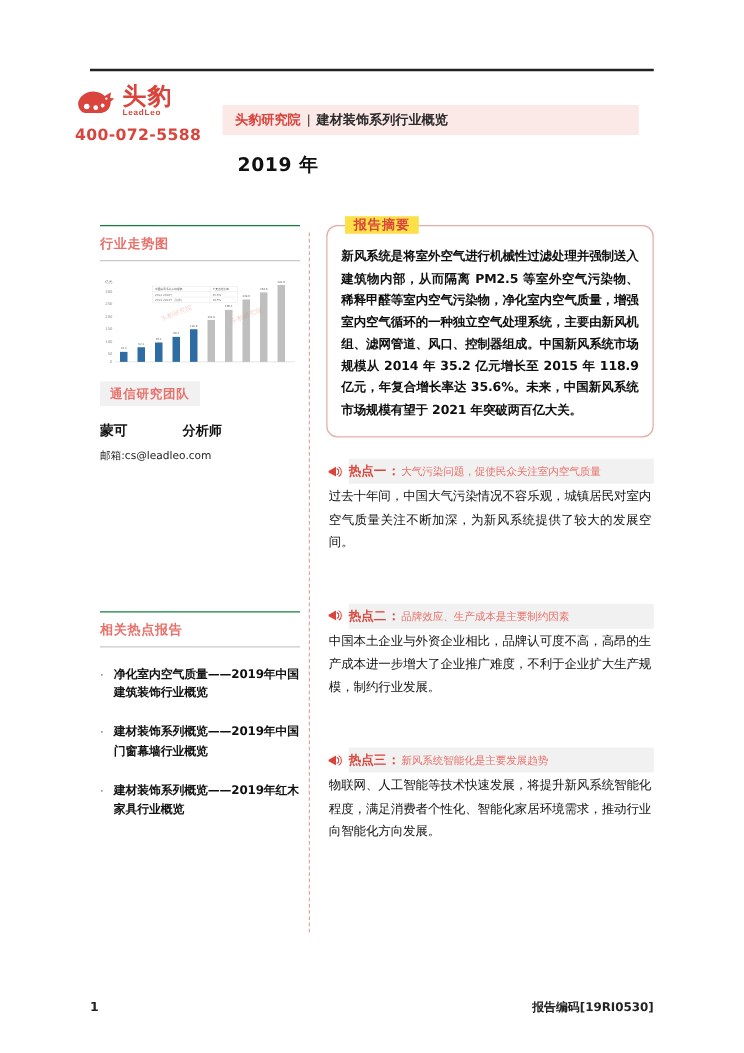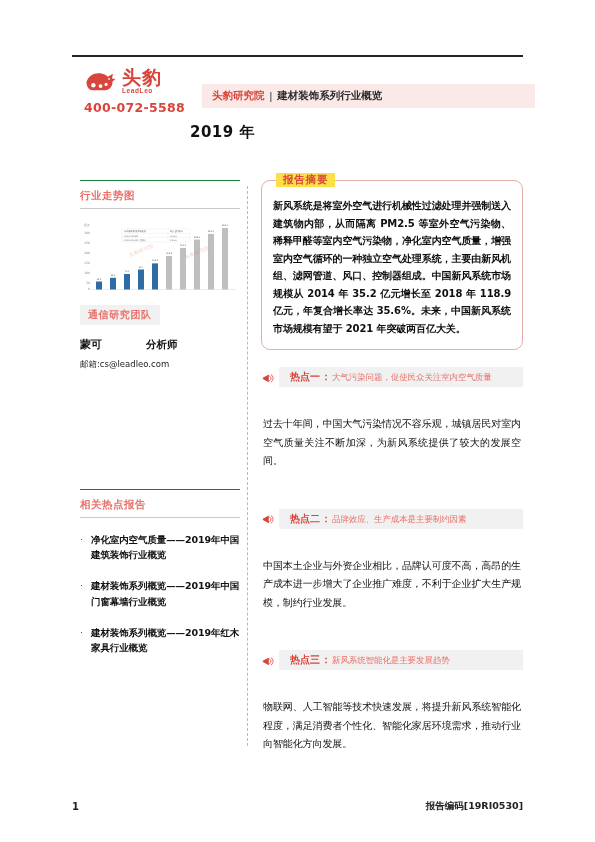--- a/index.html
+++ b/index.html
@@ -28,21 +28,21 @@
     left: 72px;
     top: 55px;
     width: 451px;
     height: 2px;
     background: #222222;
   }
 
   
   .masthead {
     position: absolute;
-    left: 84px;
+    left: 60px;
     top: 64px;
     width: 451px;
     height: 55px;
   }
   .logo-block {
     position: absolute;
     left: 0;
     top: 2px;
     width: 118px;
     text-align: center;
@@ -308,21 +308,21 @@
   .hot-icon {
     width: 13px;
     height: 13px;
     flex: 0 0 13px;
     position: relative;
     top: 0px;
   }
   .hot-bar {
     flex: 1 1 auto;
     background: #F1F1F1;
-    padding: 3px 11px;
+    padding: 3px 0;
     box-sizing: border-box;
     display: flex;
     align-items: baseline;
     gap: 1px;
   }
   .hot-label {
     font-size: 10px;
     font-weight: bold;
     color: #D9453D;
     white-space: nowrap;
@@ -333,21 +333,21 @@
     font-weight: bold;
     color: #D9453D;
   }
   .hot-title {
     font-size: 8.5px;
     color: #E8726B;
     font-family: "DejaVu Sans", "Liberation Sans", sans-serif;
     letter-spacing: -0.1px;
   }
   .hot-body {
-    margin-top: 28px;
+    margin-top: 2px;
     padding: 0 2px;
     font-size: 10px;
     line-height: 1.85;
     color: #111;
     text-align: justify;
     text-justify: inter-ideograph;
     font-family: "DejaVu Sans", "Liberation Sans", sans-serif;
     letter-spacing: -0.1px;
   }
 
@@ -498,21 +498,21 @@
       </div>
     </div>
   </div>
 
   <div class="v-divider"></div>
 
   <div class="right-col">
 
     <div class="summary-card">
       <span class="summary-legend">报告摘要</span>
-      <div class="summary-text">新风系统是将室外空气进行机械性过滤处理并强制送入建筑物内部，从而隔离 PM2.5 等室外空气污染物、稀释甲醛等室内空气污染物，净化室内空气质量，增强室内空气循环的一种独立空气处理系统，主要由新风机组、滤网管道、风口、控制器组成。中国新风系统市场规模从 2014 年 35.2 亿元增长至 2018 年 118.9 亿元，年复合增长率达 35.6%。未来，中国新风系统市场规模有望于 2021 年突破两百亿大关。</div>
+      <div class="summary-text">新风系统是将室外空气进行机械性过滤处理并强制送入建筑物内部，从而隔离 PM2.5 等室外空气污染物、稀释甲醛等室内空气污染物，净化室内空气质量，增强室内空气循环的一种独立空气处理系统，主要由新风机组、滤网管道、风口、控制器组成。中国新风系统市场规模从 2014 年 35.2 亿元增长至 2015 年 118.9 亿元，年复合增长率达 35.6%。未来，中国新风系统市场规模有望于 2021 年突破两百亿大关。</div>
     </div>
 
     <div class="hot-block">
       <div class="hot-head">
         <span class="hot-icon">
           <svg viewBox="0 0 14 14" width="13" height="13" aria-hidden="true">
             <path d="M2 6.2 L8.4 2.6 L8.4 11 L2 7.6 Z" fill="#D9453D"></path>
             <path d="M9.4 4.4 C11.2 5.2, 11.2 8.4, 9.4 9.2" stroke="#D9453D" stroke-width="1" fill="none" stroke-linecap="round"></path>
             <path d="M11 2.9 C13.7 4.4, 13.7 9.2, 11 10.7" stroke="#D9453D" stroke-width="0.9" fill="none" stroke-linecap="round"></path>
           </svg>

